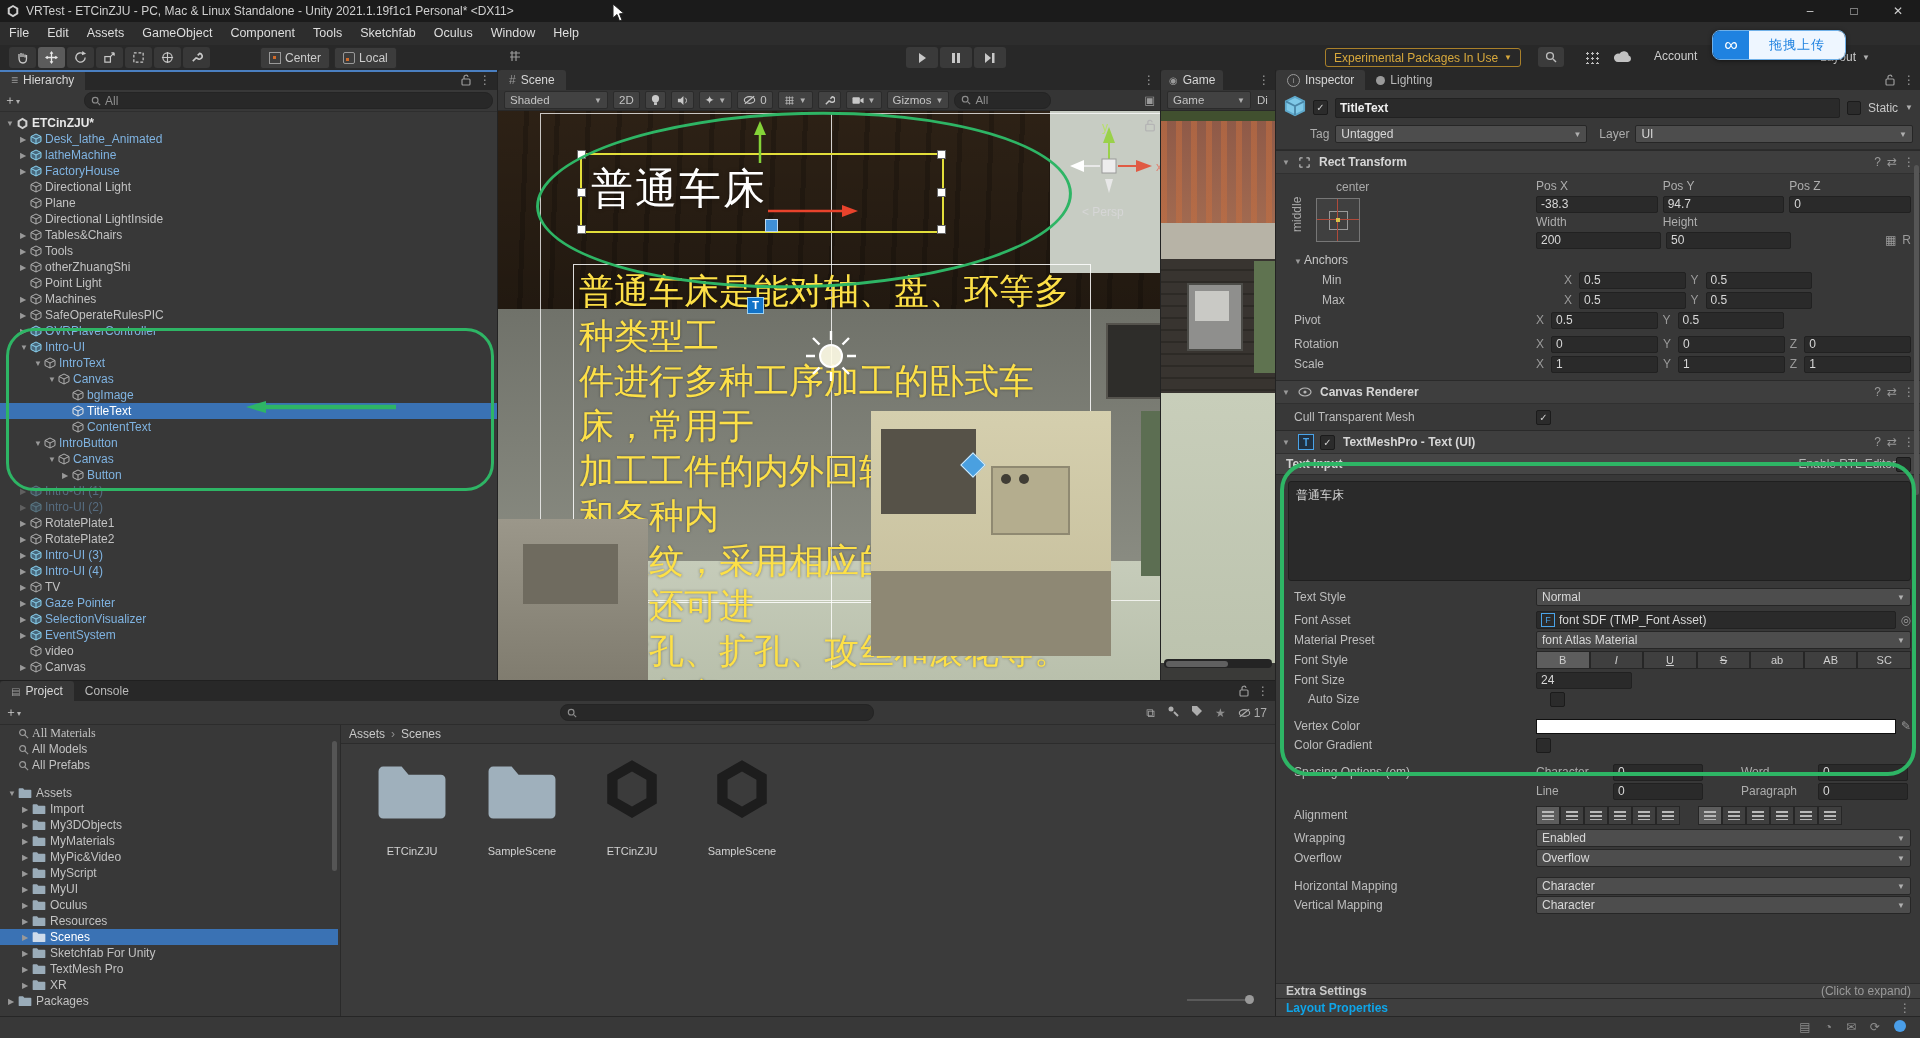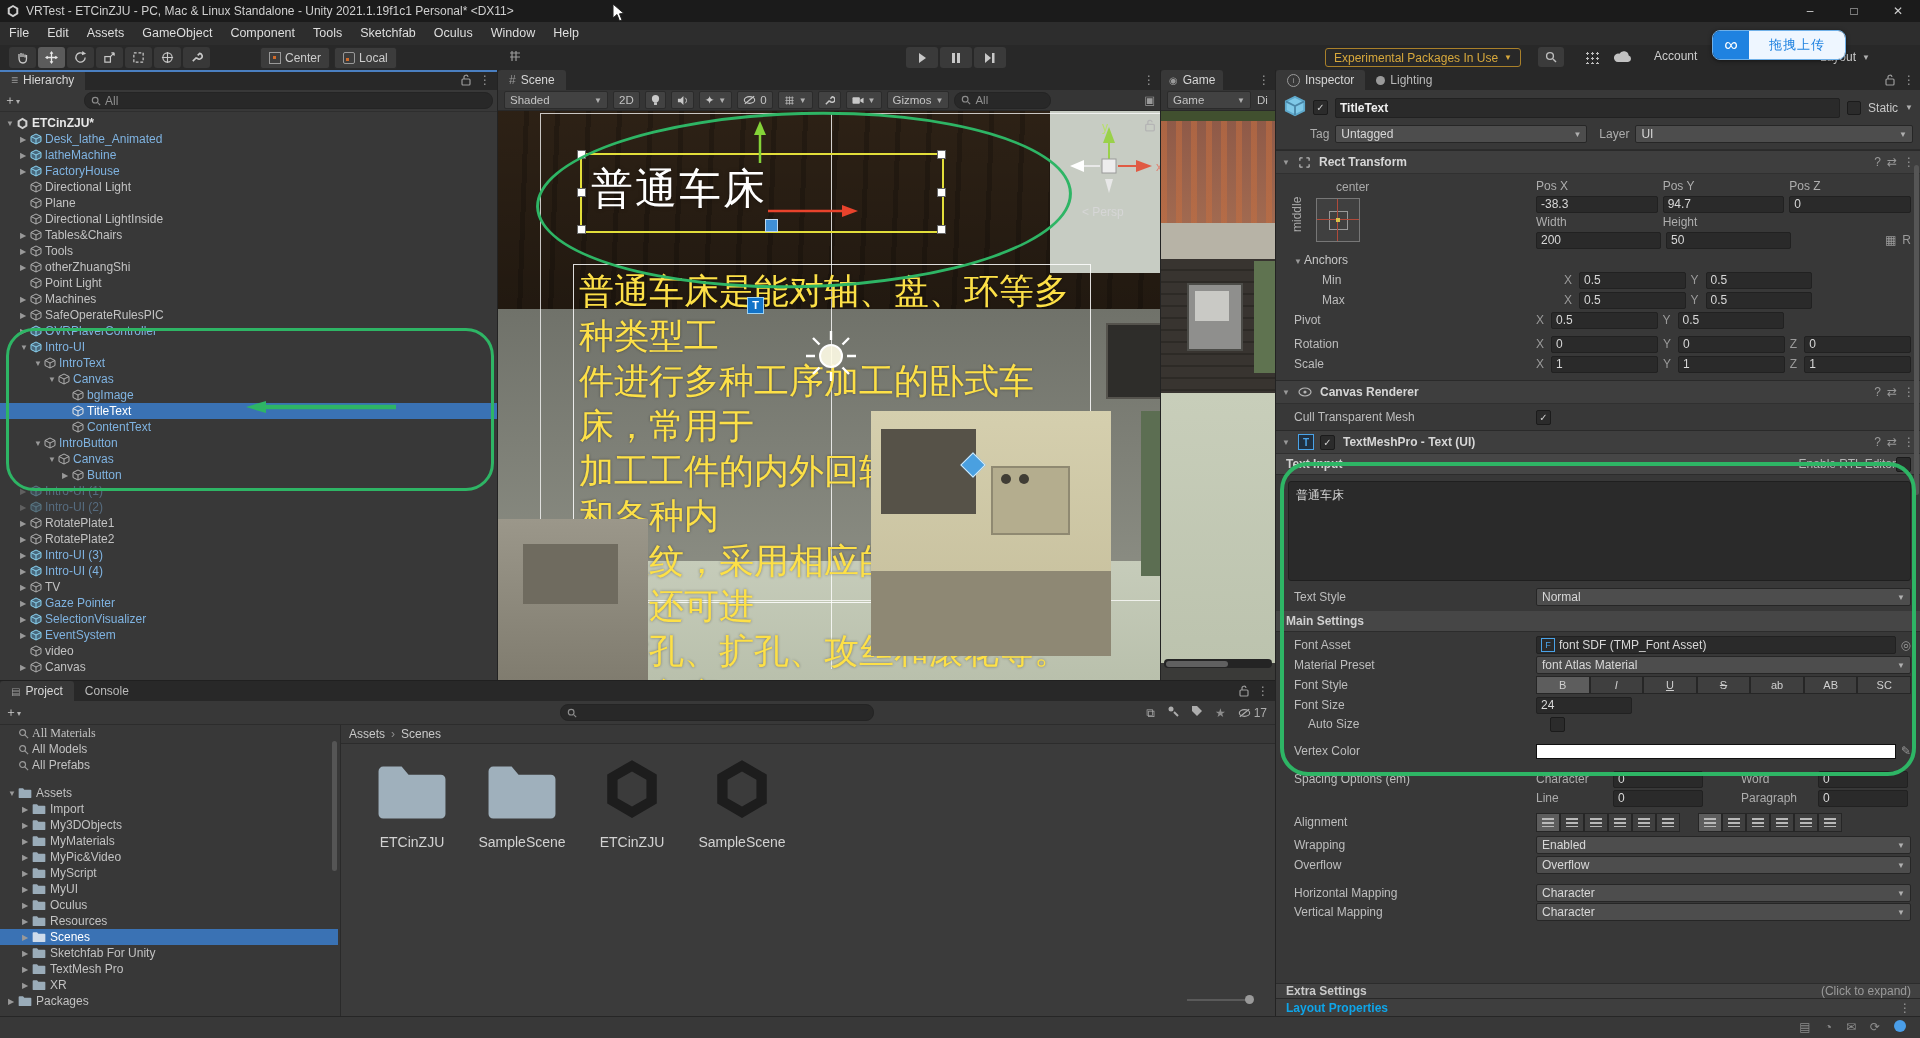--- a/index.html
+++ b/index.html
@@ -81,21 +81,21 @@
   .greenbox{position:absolute;border:4px solid #2eb565;border-radius:28px;pointer-events:none;z-index:40}
   
   #bottom{left:0;top:680px;width:1275px;height:336px;background:#383838;border-top:1px solid #202020}
   .projbar{height:23px;background:#383838;border-bottom:1px solid #2c2c2c;position:relative;display:flex;align-items:center;padding:0 5px}
   .ptree{position:absolute;left:0;top:44px;width:338px;bottom:0;overflow:hidden}
   .prow{height:16px;display:flex;align-items:center;font-size:12px;color:#c2c2c2;white-space:nowrap}
   .prow.sel{background:#3a72b4;color:#fff}
   .pgrid{position:absolute;left:340px;top:44px;right:0;bottom:0;background:#3b3b3b;border-left:1px solid #2a2a2a}
   .crumbbar{height:18px;background:#383838;border-bottom:1px solid #2c2c2c;display:flex;align-items:center;padding:0 8px;gap:6px;color:#c9c9c9}
   .gitem{width:94px;display:inline-flex;flex-direction:column;align-items:center;margin:12px 8px 0 8px}
-  .gitem .cap{margin-top:9px;font-size:14px;color:#d2d2d2}
+  .gitem .cap{margin-top:20px;font-size:11px;color:#d2d2d2}
   
   #status{left:0;top:1016px;width:1920px;height:22px;background:#383838;border-top:1px solid #262626}
   .scroll{position:absolute;background:#555;border-radius:3px}
 </style>
 </head>
 <body>
 
 <div id="app">
 
   <div class="titlebar">
@@ -988,23 +988,20 @@
     <div style="margin:6px 10px 6px 12px;height:88px;background:#2a2a2a;border:1px solid #1f1f1f;border-radius:3px;padding:5px 7px;color:#d5d5d5">普通车床</div>
     <div class="irow">
         <span class="lab">Text Style</span>
         <span class="val">
           <span class="drop">
             <span>Normal</span>
             <span class="da">▼</span>
           </span>
         </span>
       </div>
-    <div class="subhead" style="margin-top:4px">
-        <span style="font-weight:bold">Main Settings</span>
-      </div>
     <div class="irow" style="margin-top:3px">
         <span class="lab">Font Asset</span>
         <span class="val">
       <span class="numfield" style="height:16px">
             <span style="width:12px;height:12px;border:1px solid #4aa3e8;color:#4aa3e8;font-size:9px;display:inline-flex;align-items:center;justify-content:center;margin-right:4px">F</span>
             <span>font SDF (TMP_Font Asset)</span>
           </span>
       <span style="color:#9a9a9a">◎</span>
         </span>
       </div>
@@ -1040,20 +1037,26 @@
         <span class="lab" style="padding-left:14px">Auto Size</span>
         <span class="val">
           <span class="cb"></span>
         </span>
       </div>
     <div class="irow" style="margin-top:8px">
         <span class="lab">Vertex Color</span>
         <span class="val">
           <span style="flex:1;height:13px;background:#fff;border:1px solid #101010"></span>
           <span style="color:#9a9a9a">✎</span>
+        </span>
+      </div>
+    <div class="irow" style="height:18px">
+        <span class="lab">Color Gradient</span>
+        <span class="val">
+          <span class="cb"></span>
         </span>
       </div>
     <div class="irow" style="margin-top:8px">
         <span class="lab">Spacing Options (em)</span>
         <span class="val" id="spacing1">
           <span style="flex: 0 0 72px; color: rgb(173, 173, 173);">Character</span>
           <span class="numfield" style="max-width: 80px;">0</span>
           <span style="flex: 0 0 28px;"></span>
           <span style="flex: 0 0 72px; color: rgb(173, 173, 173);">Word</span>
           <span class="numfield" style="max-width: 80px;">0</span>

